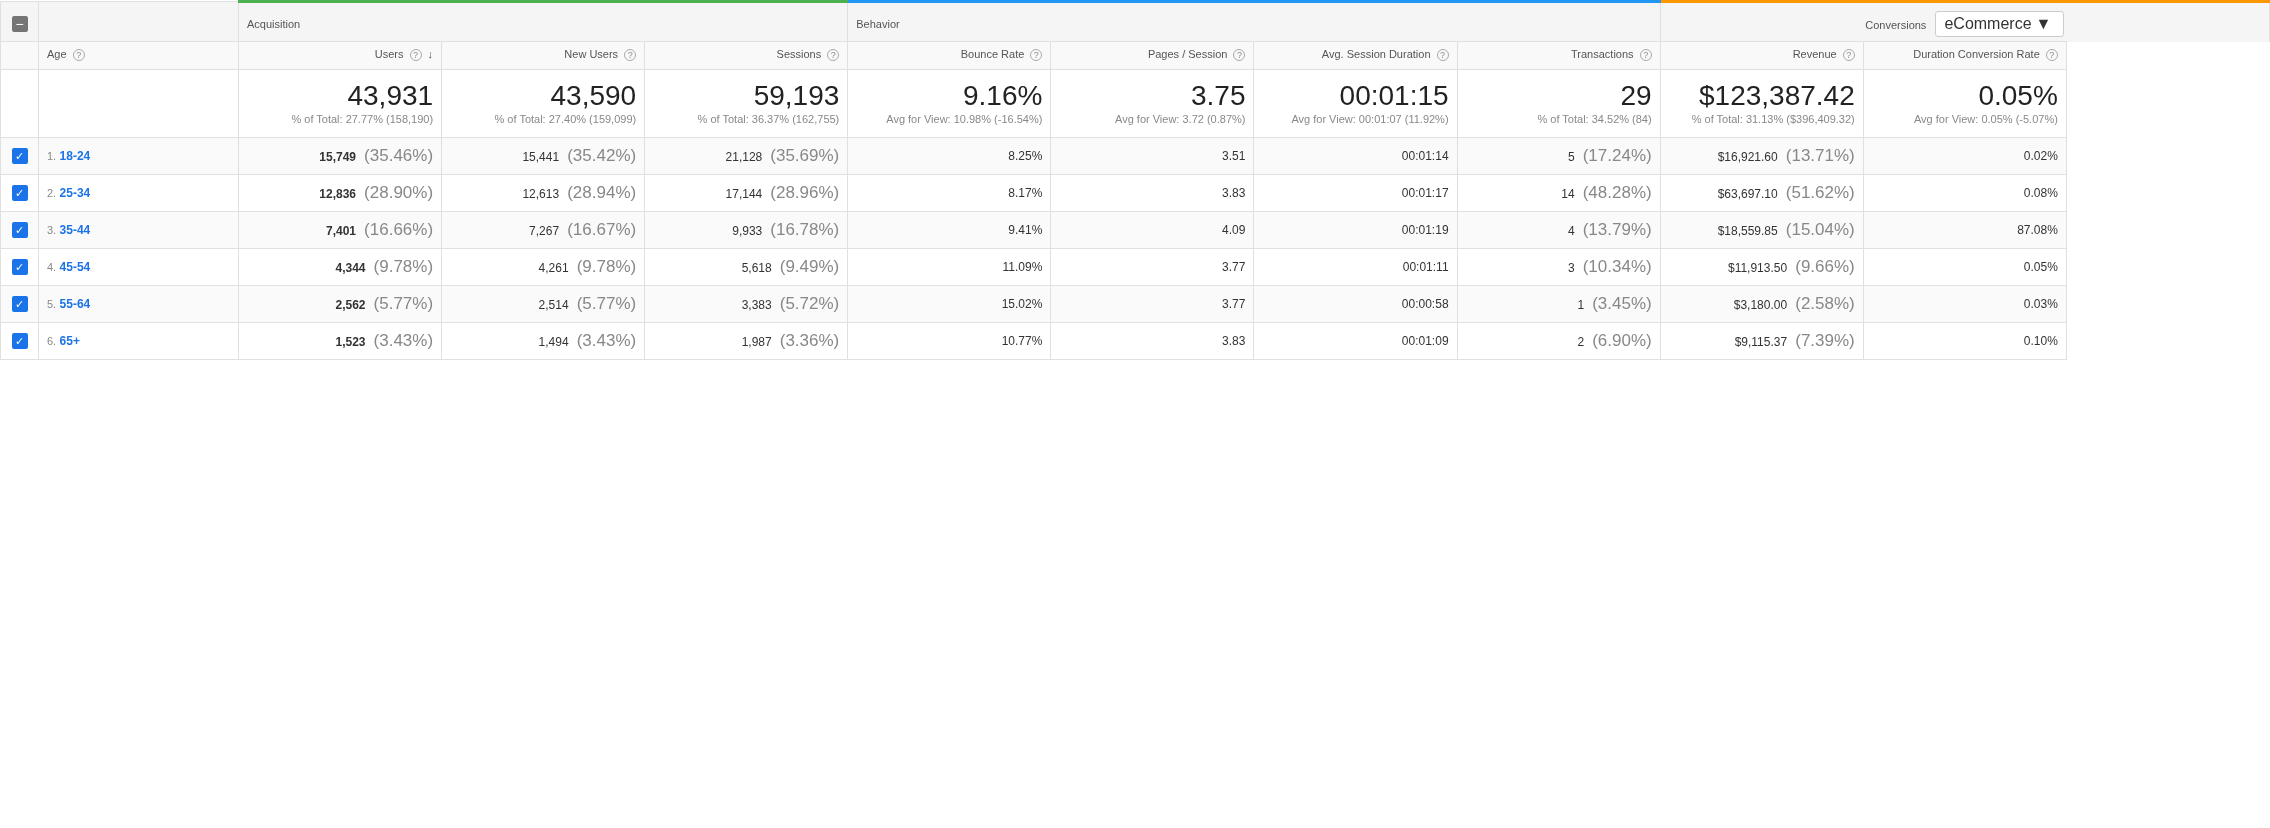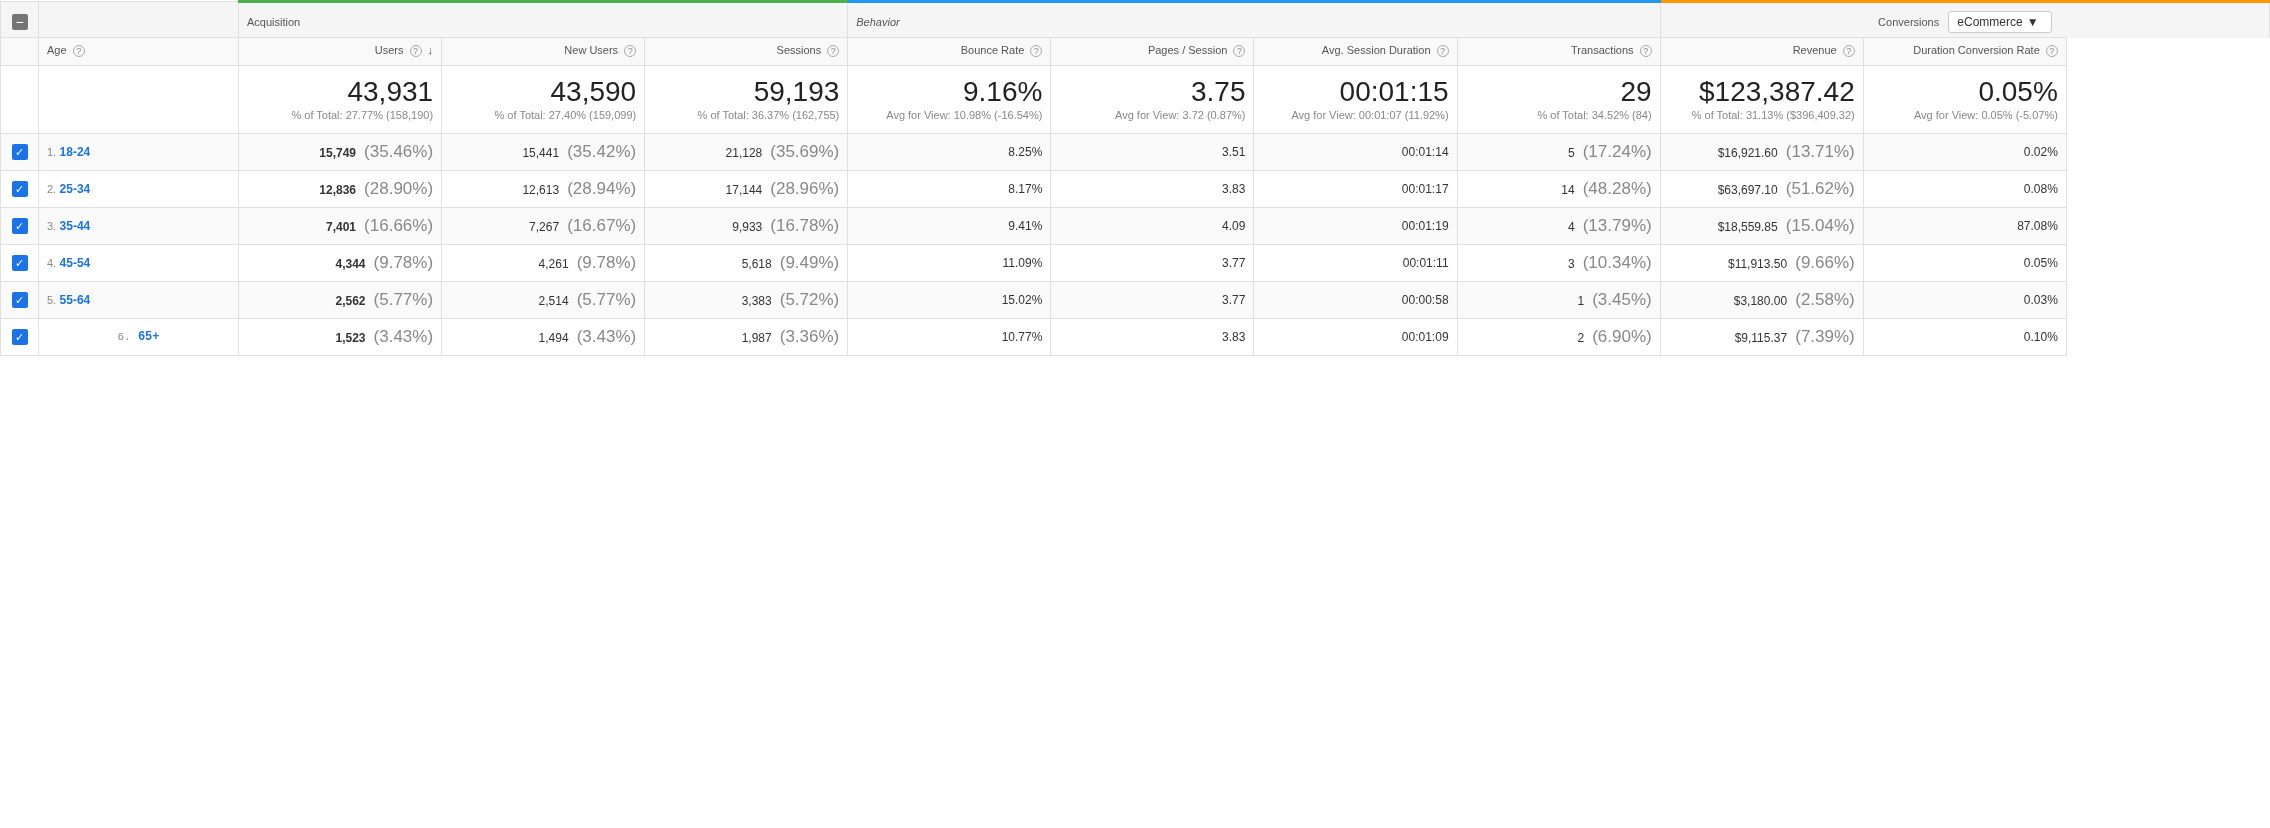--- a/index.html
+++ b/index.html
@@ -118,21 +118,21 @@
       font-size: 14px;
       cursor: pointer;
       border-radius: 2px;
     }
     .ecommerce-dropdown {
       display: inline-flex;
       align-items: center;
       border: 1px solid #ccc;
       border-radius: 3px;
       padding: 3px 8px;
-      font-size: 12px;
+      font-size: 16px;
       background: #fff;
       cursor: pointer;
       color: #333;
       margin-left: 6px;
     }
     .ecommerce-dropdown span { margin-right: 4px; }
     .header-row-top th {
       border-bottom: none;
       padding-top: 8px;
       padding-bottom: 4px;
@@ -147,21 +147,21 @@
     <tr class="header-row-top">
       <th style="text-align:center;">
         <span class="minus-box">−</span>
       </th>
       <th></th>
 
       <th colspan="3" style="text-align:left; border-top: 3px solid #4caf50; border-bottom:none;">
         <span>Acquisition</span>
       </th>
 
-      <th colspan="4" style="text-align:left; border-top: 3px solid #2196f3; border-bottom:none;font-style:italic;">
+      <th colspan="4" style="text-align:left; border-top: 3px solid #2196f3; border-bottom:none;">
         <span>Behavior</span>
       </th>
 
       <th colspan="3" style="text-align:center; border-top: 3px solid #ff9800; border-bottom:none;">
         <span>Conversions</span>
         <span class="ecommerce-dropdown">
           <span>eCommerce</span>
           <span>▼</span>
         </span>
       </th>
@@ -457,21 +457,21 @@
       <span class="pct-grey">&nbsp;(2.58%)</span>
     </td>
     <td>
       <span>0.03%</span>
     </td>
   </tr>
       <tr class="data-row">
     <td style="text-align:center;">
       <span class="checkbox-blue">✓</span>
     </td>
-    <td style="text-align:center;font-family:Liberation Mono, monospace;">
+    <td style="text-align:left;">
       <span class="row-num">6.</span>
       <a href="#" class="age-link">65+</a>
     </td>
     <td>
       <span class="bold-val">1,523</span>
       <span class="pct-grey">&nbsp;(3.43%)</span>
     </td>
     <td>
       <span>1,494</span>
       <span class="pct-grey">&nbsp;(3.43%)</span>

